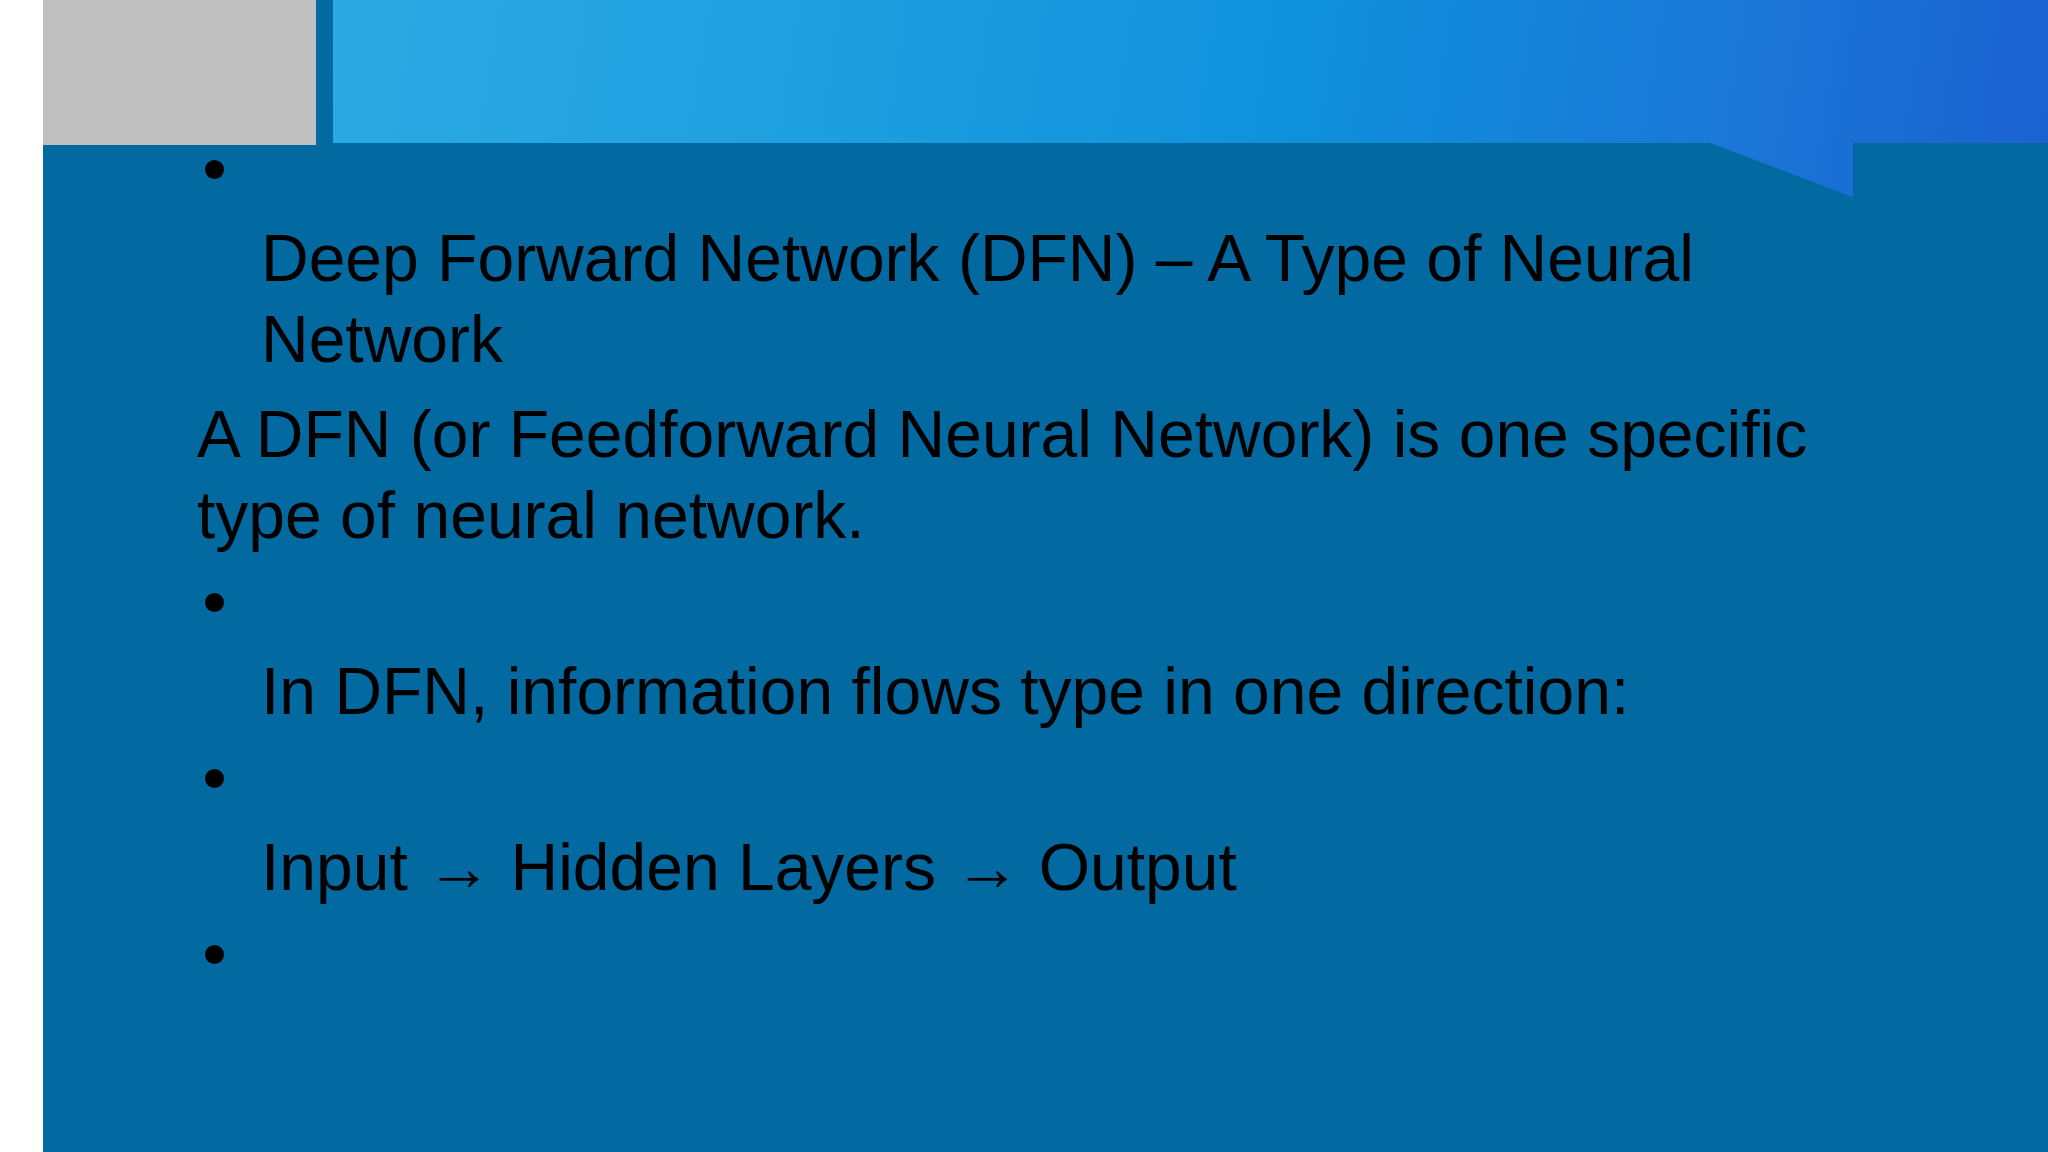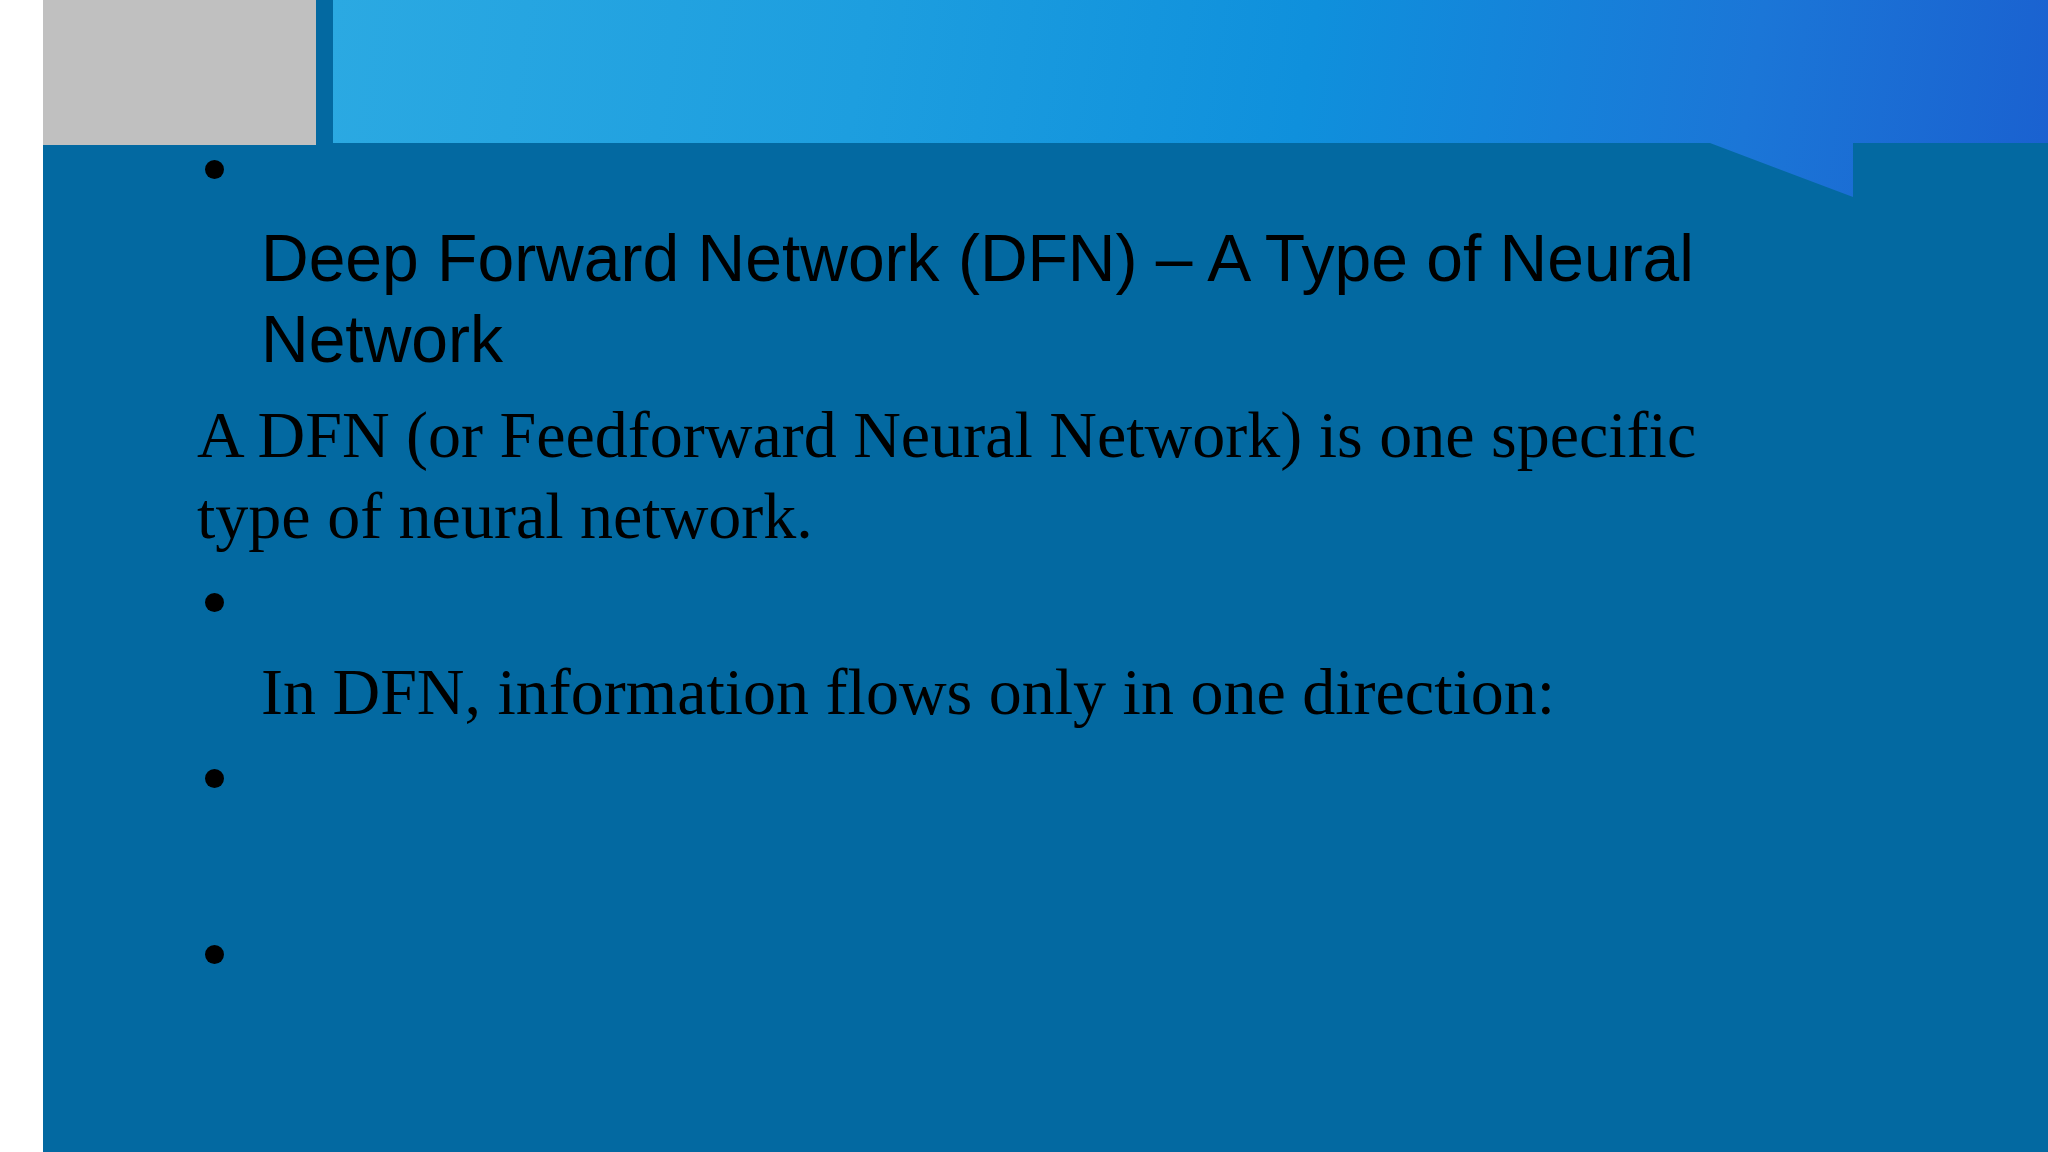--- a/index.html
+++ b/index.html
@@ -57,21 +57,20 @@
     line-height: 81px;
     color: #000000;
     letter-spacing: 0;
   }
   .para {
     margin: 0;
     white-space: pre-line;
   }
   .para + .para {
     margin-top: 14px;
-    font-family: Liberation Serif, serif;
   }
   .bullet {
     position: relative;
     margin-left: 64px;
   }
   .dot {
     position: absolute;
     left: -56px;
     top: 23px;
     width: 19px;
@@ -96,25 +95,25 @@
 
     <div class="para bullet">
       <span class="dot"></span><span>Deep Forward Network (DFN) – A Type of Neural
 Network</span>
     </div>
 
     <div class="para plain">A DFN (or Feedforward Neural Network) is one specific
 type of neural network.</div>
 
     <div class="para bullet">
-      <span class="dot"></span><span>In DFN, information flows only in one direction:</span>
+      <span class="dot"></span><span>In DFN, information flows type in one direction:</span>
     </div>
 
     <div class="para bullet">
-      <span class="dot"></span>
+      <span class="dot"></span><span>Input → Hidden Layers → Output</span>
     </div>
 
     <div class="para bullet">
       <span class="dot"></span>
     </div>
 
     <div class="para spacer"></div>
 
   </div>
 </div>

